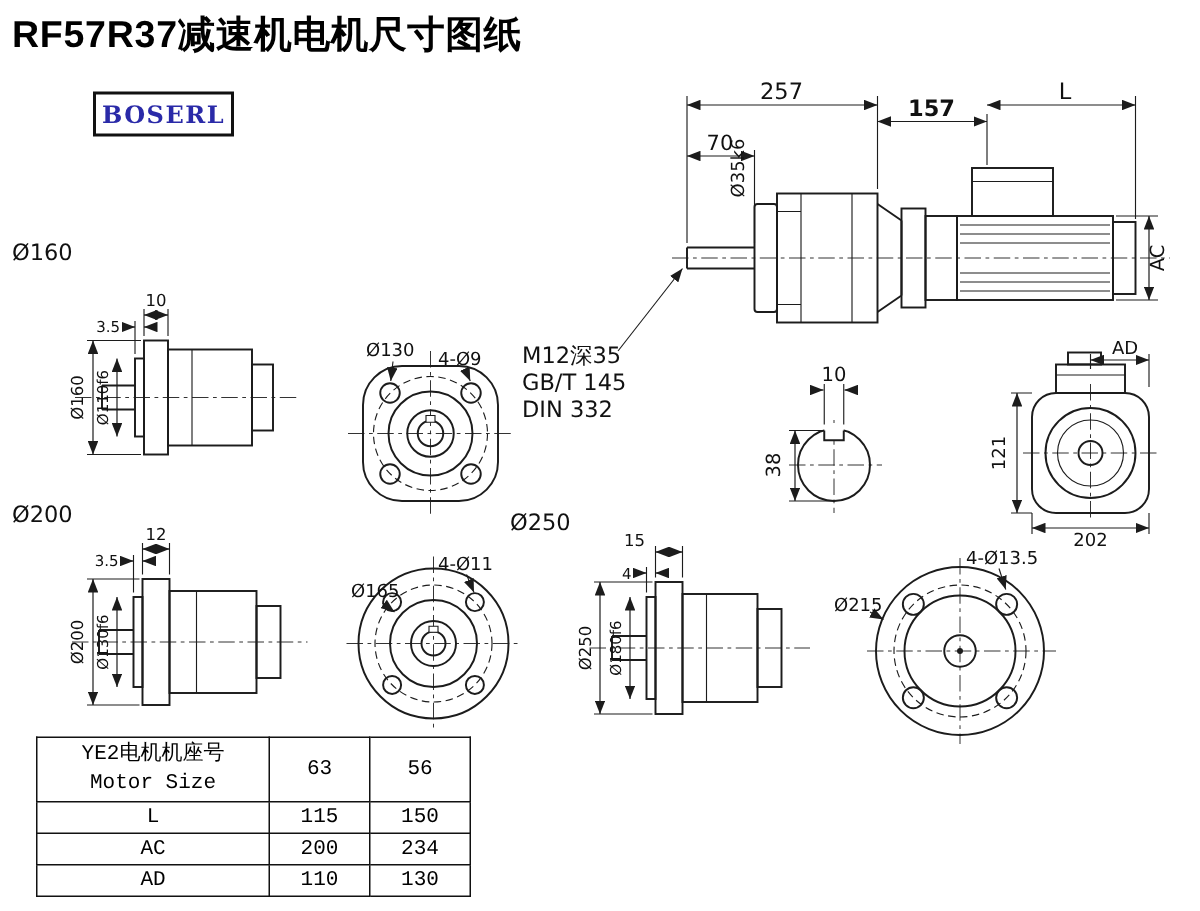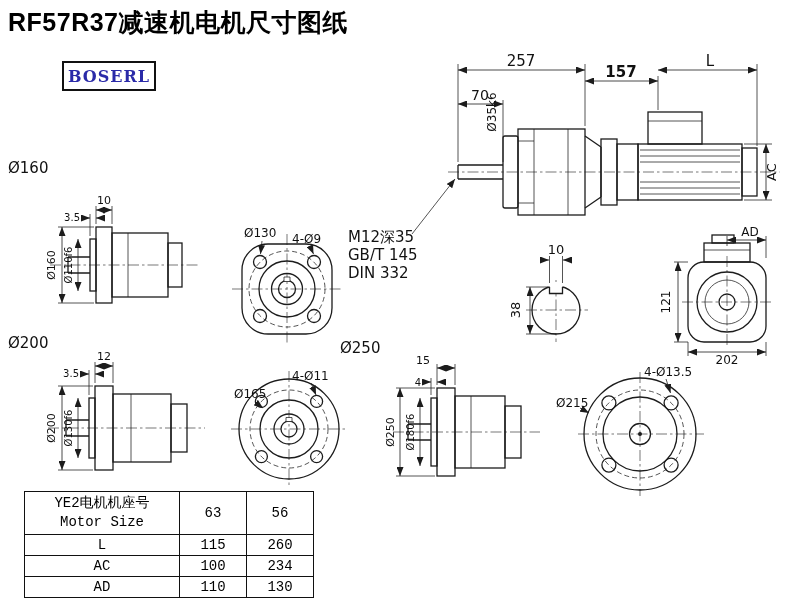--- a/index.html
+++ b/index.html
@@ -245,25 +245,25 @@
       <th class="lab hdr">
         <div>YE2电机机座号</div>
         <div>Motor Size</div>
       </th>
       <th class="val">63</th>
       <th class="val">56</th>
     </tr>
     <tr class="r">
       <td>L</td>
       <td>115</td>
-      <td>260</td>
+      <td>150</td>
     </tr>
     <tr class="r">
       <td>AC</td>
-      <td>100</td>
+      <td>200</td>
       <td>234</td>
     </tr>
     <tr class="r">
       <td>AD</td>
       <td>110</td>
       <td>130</td>
     </tr>
   </tbody>
     </table>
 

